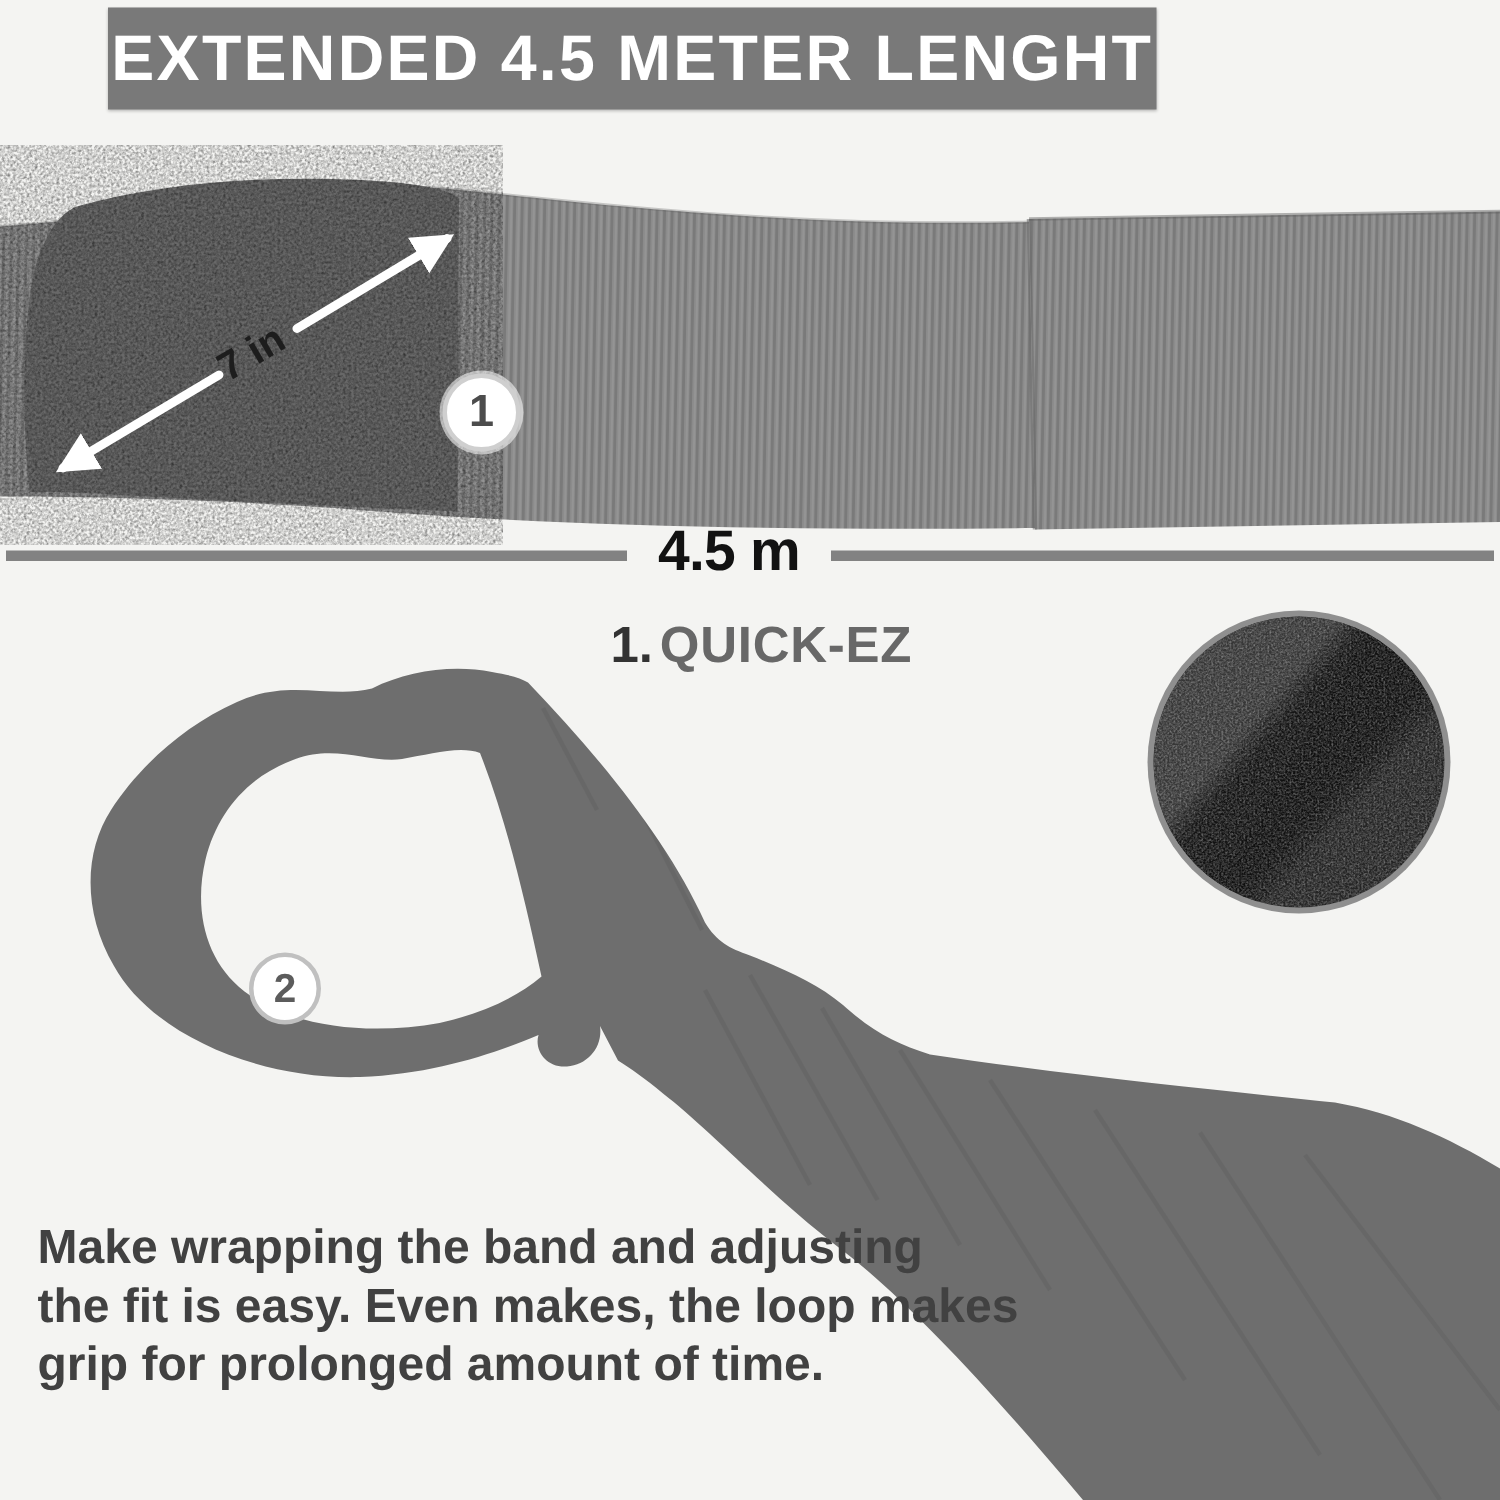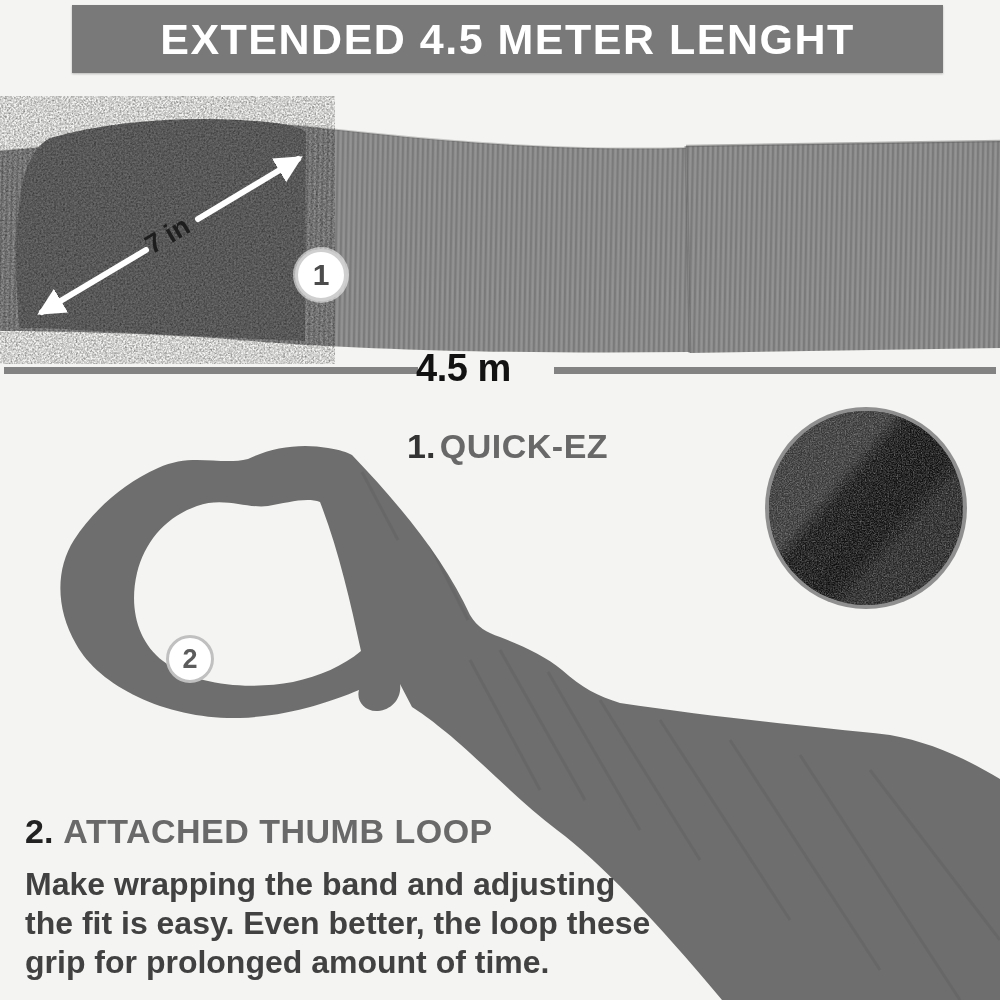--- a/index.html
+++ b/index.html
@@ -6,51 +6,51 @@
   .page{
     position:relative;
     width:1000px;height:1000px;
     margin:0 auto;
     background:#f4f4f2;
     overflow:hidden;
     font-family:"Liberation Sans", sans-serif;
   }
   
   .banner{
-    position:absolute;left:72px;top:5px;width:871px;height:68px;
+    position:absolute;left:72px;top:5px;width:699px;height:68px;
     background:#797979;
     display:flex;align-items:center;justify-content:center;
     box-shadow:0 1px 2px rgba(0,0,0,.25);
   }
   .banner-text{
     color:#ffffff;font-size:43px;font-weight:700;letter-spacing:1.5px;
     white-space:nowrap;
   }
   
   .art{position:absolute;left:0;top:0;width:1000px;height:1000px;}
   
   .measure-line{position:absolute;top:367px;height:7px;background:#828282;}
   .measure-line.left{left:4px;width:414px;}
   .measure-line.right{left:554px;width:442px;}
   .measure-label{
-    position:absolute;left:416px;top:347px;width:140px;
+    position:absolute;left:416px;top:347px;width:140px;text-align:center;
     font-size:38px;font-weight:700;color:#121212;letter-spacing:-0.5px;
   }
   
   .badge{
     position:absolute;background:#ffffff;border-radius:50%;
     display:flex;align-items:center;justify-content:center;
     font-weight:700;
   }
   .badge-1{left:295px;top:249px;width:46px;height:46px;border:3px solid #cfcfcf;
     color:#4c4c4c;font-size:30px;box-shadow:0 0 0 2px rgba(255,255,255,.55);}
   .badge-2{left:166px;top:635px;width:42px;height:42px;border:3px solid #c0c0c0;
     color:#5c5c5c;font-size:27px;}
   
-  .feature1{position:absolute;left:407px;top:424px;line-height:45px;}
+  .feature1{position:absolute;left:407px;top:408px;line-height:45px;}
   .feature1 .row1{white-space:nowrap;}
   .f-num{color:#333333;font-weight:700;font-size:34px;}
   .f-title{color:#686868;font-weight:700;font-size:34px;letter-spacing:0.5px;}
   .feature1 .row2{margin-left:34px;white-space:nowrap;}
   
   .feature2{position:absolute;left:25px;top:812px;}
   .feature2 .heading{white-space:nowrap;margin-bottom:14px;}
   .feature2 .f-num{color:#222222;font-size:34px;margin-right:10px;}
   .feature2 .f-title{color:#696969;font-size:34px;}
   .body-line{
@@ -182,23 +182,20 @@
   <div class="badge badge-2">2</div>
 
   <div class="feature1">
     <div class="row1">
       <span class="f-num">1.</span>
       <span class="f-title">QUICK-EZ</span>
     </div>
   </div>
 
   <div class="feature2">
-    <div class="heading">
-      <span class="f-num">2.</span><span class="f-title">ATTACHED THUMB LOOP</span>
-    </div>
     <div class="body">
       <div class="body-line">Make wrapping the band and adjusting</div>
-      <div class="body-line">the fit is easy. Even better, the loop these</div>
+      <div class="body-line">the fit is easy. Even makes, the loop makes</div>
       <div class="body-line">grip for prolonged amount of time.</div>
     </div>
   </div>
 
 </div>
 
 </body></html>

